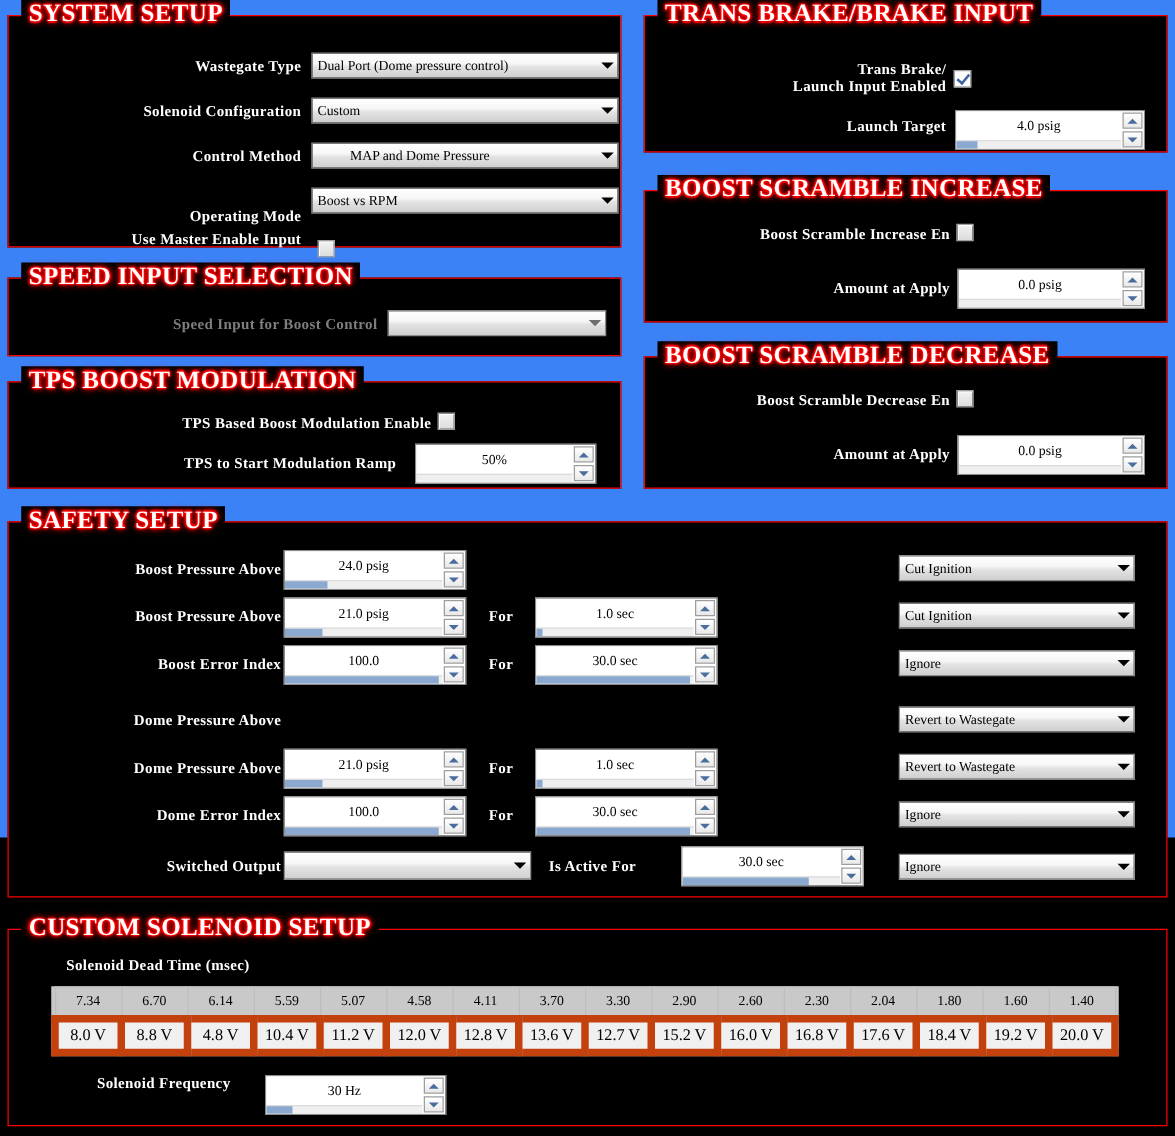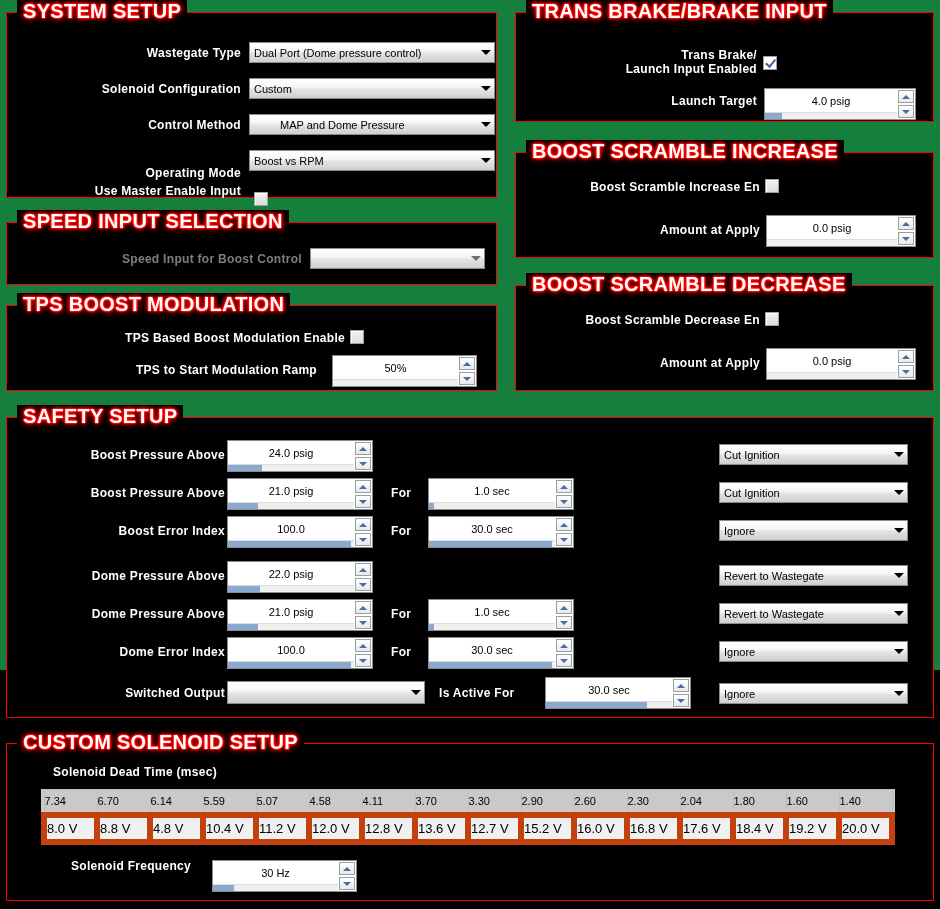--- a/index.html
+++ b/index.html
@@ -1,21 +1,21 @@
 <!DOCTYPE html>
 <html><head>
 <meta charset="utf-8">
 <style>
   html,body{margin:0;padding:0;background:#000;}
   body{
     width:940px;height:909px;overflow:hidden;
     font-family:"Liberation Sans", sans-serif;
     color:#fff;position:relative;
   }
-  .page{position:absolute;left:0;top:0;width:940px;height:670px;background:#15803d;}
+  .page{position:absolute;left:0;top:0;width:940px;height:670px;background:#3b82f6;font-family:Liberation Serif, serif;}
 
   
   .fs{
     position:absolute;
     border:1px solid #ff0000;
     box-sizing:border-box;
     background:#000;
   }
   .fs-legend{
     position:absolute;
@@ -142,20 +142,21 @@
 
   
   .soltbl{
     position:absolute;
     border-collapse:collapse;
     border:1px solid #6e6e6e;
     background:#c8c8c8;
   }
   .soltbl td{
     box-sizing:border-box;
+    text-align:center;
     color:#000;
     font-size:11px;
     padding:0;
     height:25px;
     width:53px;
     border:1px solid #b3b3b3;
     white-space:nowrap;
   }
   .soltbl tr.r-dead td{
     background:#c9c9c9;
@@ -411,34 +412,20 @@
         </div>
     </div>
     <div class="combo" style="left:712px;top:102px;width:189px;height:21px;">
       <span class="ctext">Ignore</span>
       <span class="carrow">
           <i></i>
         </span>
     </div>
 
     <div class="lbl" style="left:10px;top:152px;width:208px;">Dome Pressure Above</div>
-    <div class="spin" style="left:220px;top:143px;width:146px;height:32px;">
-      <div class="sval">22.0 psig</div>
-      <div class="strack">
-        <div class="sfill" style="width: 25%;"></div>
-        </div>
-      <div class="sbtns">
-        <div class="sbtn up">
-            <i></i>
-          </div>
-        <div class="sbtn dn">
-            <i></i>
-          </div>
-        </div>
-    </div>
     <div class="combo" style="left:712px;top:147px;width:189px;height:21px;">
       <span class="ctext">Revert to Wastegate</span>
       <span class="carrow">
           <i></i>
         </span>
     </div>
 
     <div class="lbl" style="left:10px;top:190px;width:208px;">Dome Pressure Above</div>
     <div class="spin" style="left:220px;top:181px;width:146px;height:32px;">
       <div class="sval">21.0 psig</div>

